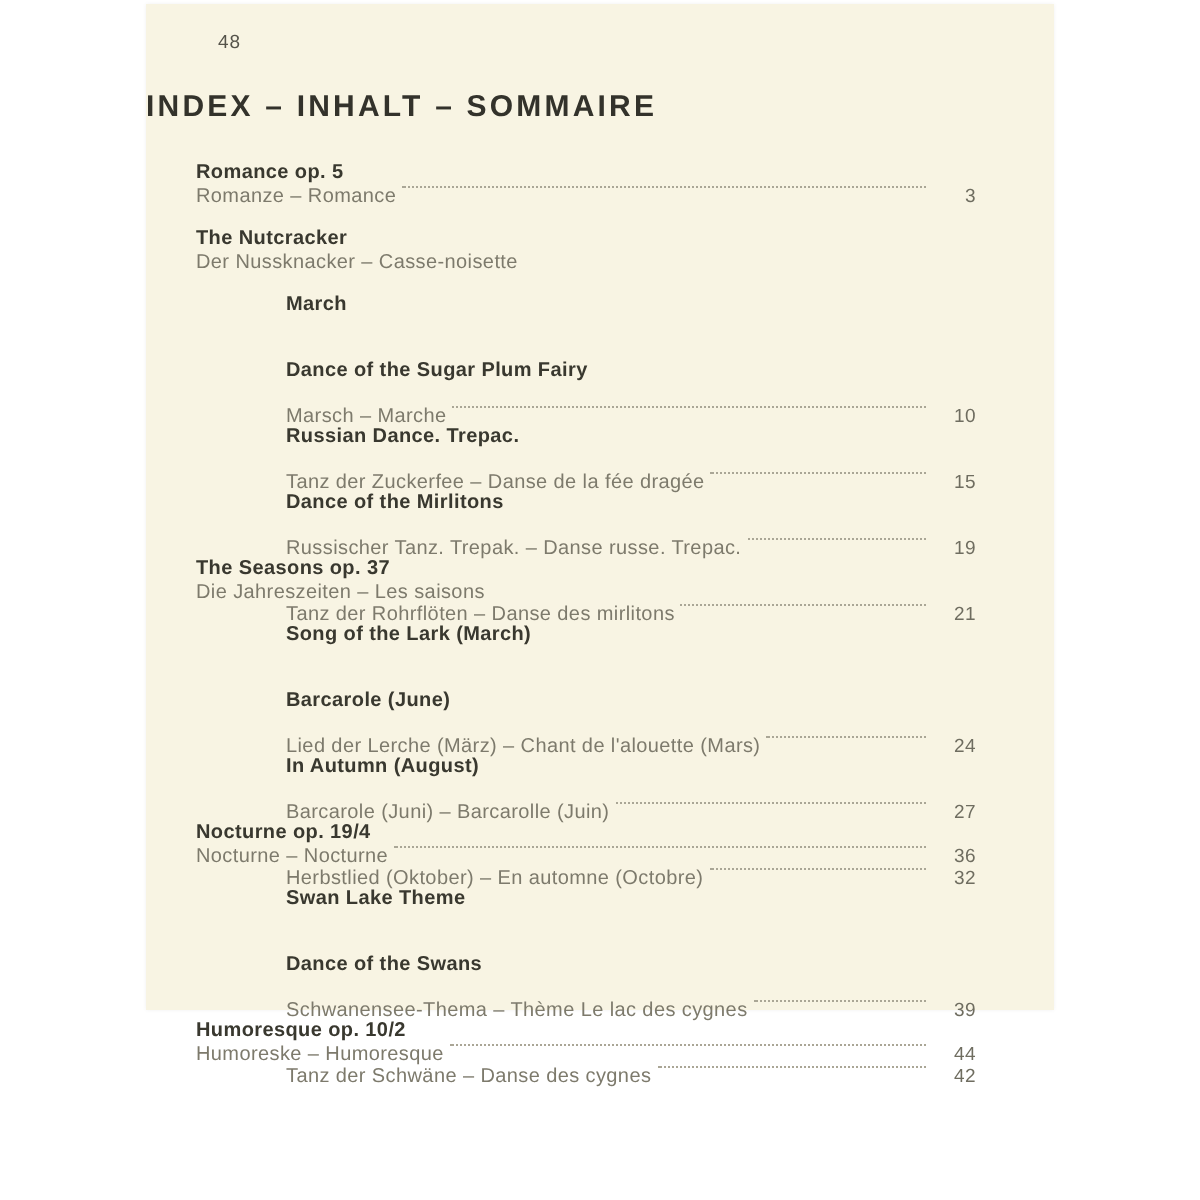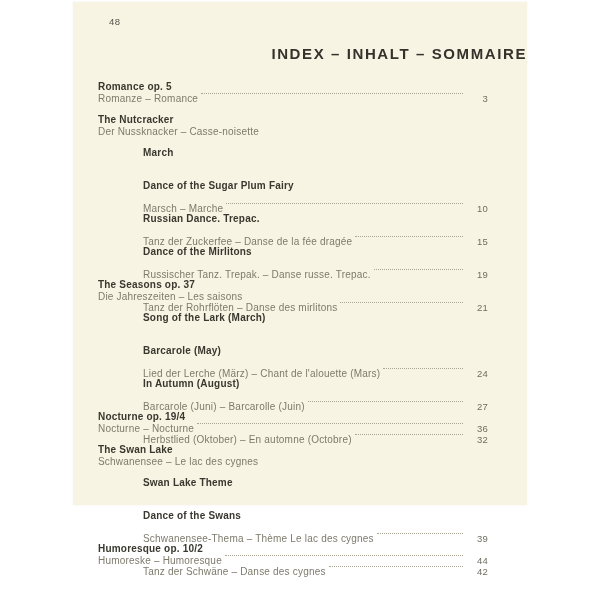--- a/index.html
+++ b/index.html
@@ -26,21 +26,21 @@
     top: 14px;
     font-size: 9.5px;
     letter-spacing: 0.5px;
     color: #55534a;
   }
   .title {
     position: absolute;
     left: 0;
     right: 0;
     top: 43px;
-    text-align: right;
+    text-align: left;
     font-size: 15px;
     font-weight: bold;
     letter-spacing: 1.6px;
     color: #33322b;
   }
   .toc {
     position: absolute;
     left: 25px;
     right: 39px;
     top: 79px;
@@ -156,49 +156,41 @@
   </div>
       <div class="entry indent">
     <div class="entry-title">Song of the Lark (March)</div>
     <div class="entry-sub-row">
       <span class="entry-subtitle">Lied der Lerche (März) – Chant de l'alouette (Mars)</span>
       <span class="leader"></span>
       <span class="pagenum">24</span>
     </div>
   </div>
       <div class="entry indent">
-    <div class="entry-title">Barcarole (May)</div>
+    <div class="entry-title">Barcarole (June)</div>
     <div class="entry-sub-row">
       <span class="entry-subtitle">Barcarole (Juni) – Barcarolle (Juin)</span>
       <span class="leader"></span>
       <span class="pagenum">27</span>
     </div>
   </div>
       <div class="entry indent">
     <div class="entry-title">In Autumn (August)</div>
     <div class="entry-sub-row">
       <span class="entry-subtitle">Herbstlied (Oktober) – En automne (Octobre)</span>
       <span class="leader"></span>
       <span class="pagenum">32</span>
     </div>
   </div>
       <div class="entry">
     <div class="entry-title">Nocturne op. 19/4</div>
     <div class="entry-sub-row">
       <span class="entry-subtitle">Nocturne – Nocturne</span>
       <span class="leader"></span>
       <span class="pagenum">36</span>
-    </div>
-  </div>
-      <div class="entry no-page">
-    <div class="entry-title">The Swan Lake</div>
-    <div class="entry-sub-row">
-      <span class="entry-subtitle">Schwanensee – Le lac des cygnes</span>
-      <span class="leader"></span>
-      <span class="pagenum"></span>
     </div>
   </div>
       <div class="entry indent">
     <div class="entry-title">Swan Lake Theme</div>
     <div class="entry-sub-row">
       <span class="entry-subtitle">Schwanensee-Thema – Thème Le lac des cygnes</span>
       <span class="leader"></span>
       <span class="pagenum">39</span>
     </div>
   </div>

